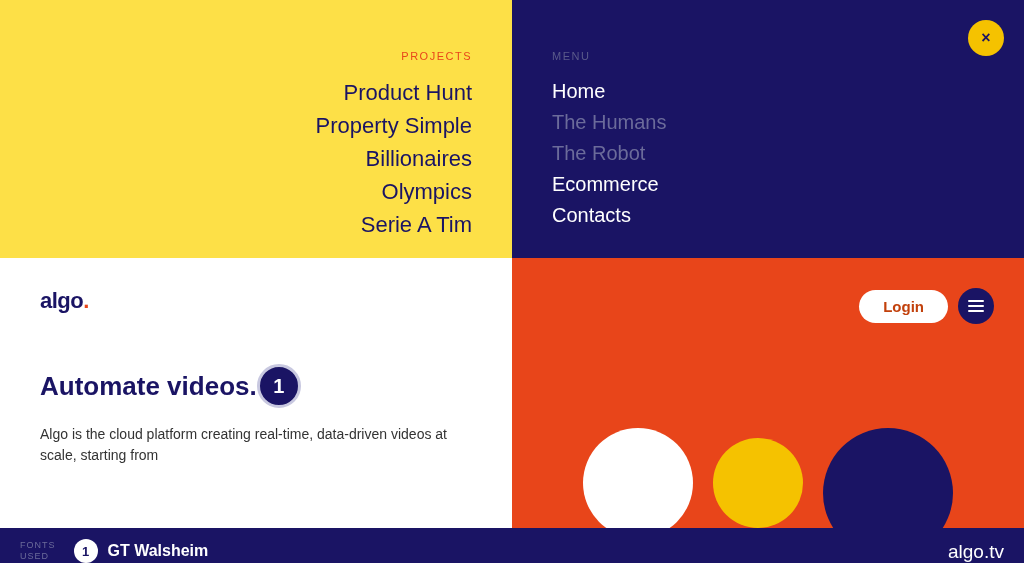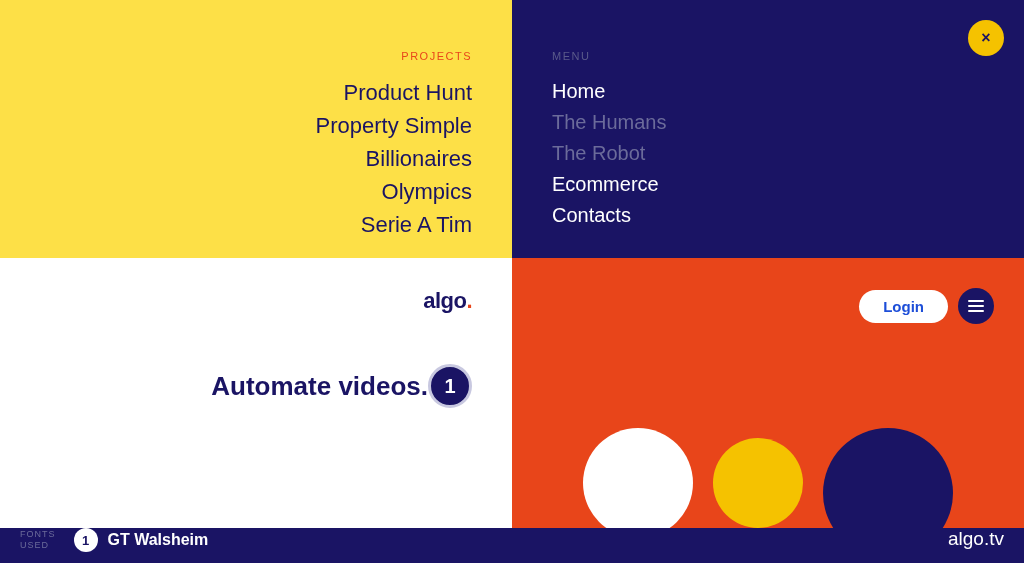--- a/index.html
+++ b/index.html
@@ -96,21 +96,20 @@
       font-size: 16px;
       font-weight: bold;
     }
 
     
     .bottom-left {
       background-color: #ffffff;
       padding: 30px 40px;
       display: flex;
       flex-direction: column;
-      align-items: flex-end;
     }
 
     .logo {
       color: #1a1464;
       font-size: 22px;
       font-weight: 700;
       letter-spacing: -0.5px;
       margin-bottom: 20px;
     }
 
@@ -163,21 +162,21 @@
     .header-actions {
       display: flex;
       justify-content: flex-end;
       align-items: center;
       gap: 10px;
       margin-top: 10px;
     }
 
     .login-btn {
       background: white;
-      color: #1d4ed8;
+      color: #c2410c;
       border: none;
       border-radius: 25px;
       padding: 8px 24px;
       font-size: 15px;
       font-weight: 600;
       cursor: pointer;
     }
 
     .menu-btn {
       width: 36px;
@@ -239,21 +238,21 @@
       background: #1a1464;
       border-radius: 50%;
       transform: translateY(30px);
     }
 
     
     .bottom-bar {
       grid-column: 1 / 3;
       background-color: #1a1464;
       display: flex;
-      align-items: flex-start;
+      align-items: flex-end;
       justify-content: space-between;
       padding: 0 20px;
     }
 
     .fonts-label {
       color: #6b6b9a;
       font-size: 9px;
       letter-spacing: 1px;
       text-transform: uppercase;
       line-height: 1.2;
@@ -326,20 +325,21 @@
   </div>
 
   <div class="bottom-left">
     <div class="logo">
       <span>algo</span><span class="logo-dot">.</span>
     </div>
     <div class="headline">
       <span>Automate videos.</span>
       <div class="number-badge">1</div>
     </div>
+    <p class="description">Algo is the cloud platform creating real-time, data-driven videos at scale, starting from</p>
   </div>
 
   <div class="bottom-right">
     <div class="header-actions">
       <button class="login-btn">Login</button>
       <button class="menu-btn">
         <span></span>
         <span></span>
         <span></span>
       </button>

